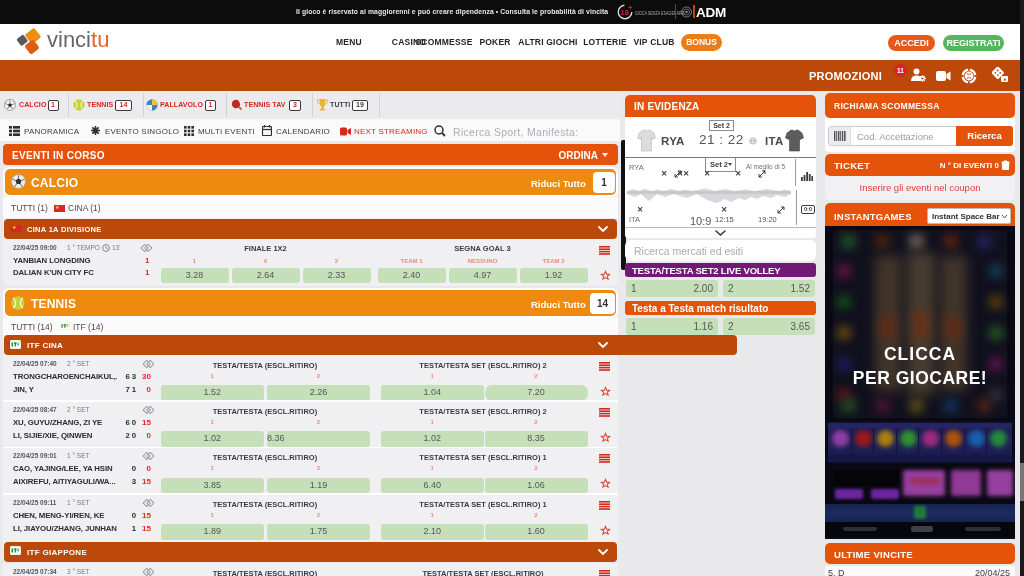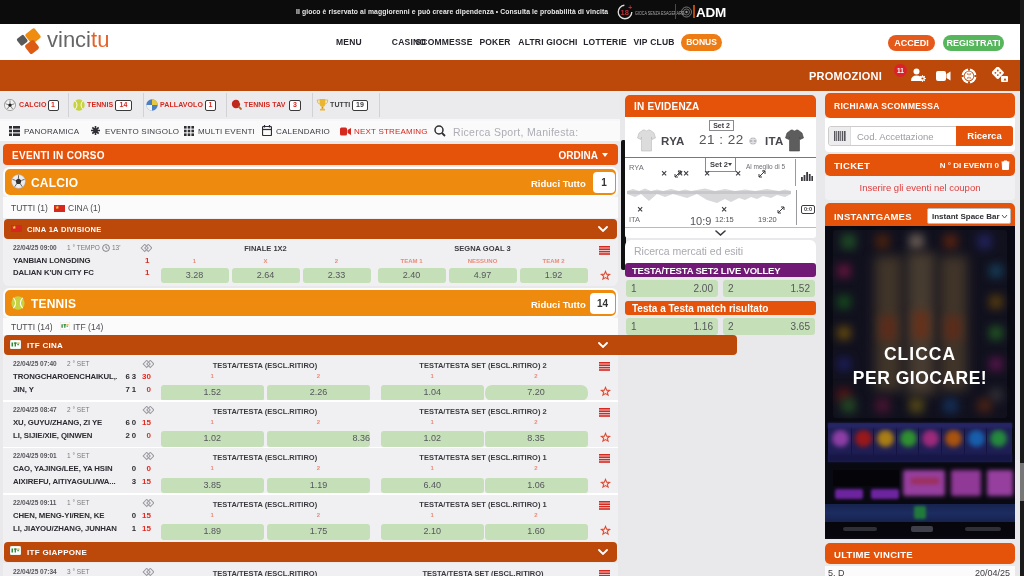--- a/index.html
+++ b/index.html
@@ -349,21 +349,21 @@
     </svg>
 <div class="abs" style="left:10px;top:129.9px;width:104px;overflow:hidden;font-size:7.8px;font-weight:bold;color:#2c2c32;letter-spacing:-.1px;">XU, GUYU/ZHANG, ZI YE</div>
 <div class="abs" style="left:112px;top:129.9px;width:21px;text-align:right;font-size:7.8px;font-weight:bold;color:#2c2c32;letter-spacing:-.1px;">6 0</div>
 <div class="abs" style="left:134px;top:129.9px;width:14px;text-align:right;font-size:8px;font-weight:bold;color:#e02b20;">15</div>
 <div class="abs" style="left:10px;top:142.9px;width:104px;overflow:hidden;font-size:7.8px;font-weight:bold;color:#2c2c32;letter-spacing:-.1px;">LI, SIJIE/XIE, QINWEN</div>
 <div class="abs" style="left:112px;top:142.9px;width:21px;text-align:right;font-size:7.8px;font-weight:bold;color:#2c2c32;letter-spacing:-.1px;">2 0</div>
 <div class="abs" style="left:134px;top:142.9px;width:14px;text-align:right;font-size:8px;font-weight:bold;color:#e02b20;">0</div>
 <div class="abs" style="left:157.5px;top:130.9px;width:103.5px;text-align:center;font-size:6px;font-weight:bold;color:#ea8a78;">1</div>
 <div class="abs" style="left:157.5px;top:143.4px;width:103.5px;height:15.5px;background:#c5dfb8;border-radius:3px;text-align:center;line-height:15.5px;font-size:9px;color:#56565c;">1.02</div>
 <div class="abs" style="left:264px;top:130.9px;width:103px;text-align:center;font-size:6px;font-weight:bold;color:#ea8a78;">2</div>
-<div class="abs" style="left:264px;top:143.4px;width:103px;height:15.5px;background:#c5dfb8;border-radius:3px;text-align:right;line-height:15.5px;font-size:9px;color:#56565c;">8.36</div>
+<div class="abs" style="left:264px;top:143.4px;width:103px;height:15.5px;background:#c5dfb8;border-radius:3px;text-align:left;line-height:15.5px;font-size:9px;color:#56565c;">8.36</div>
 <div class="abs" style="left:378px;top:130.9px;width:102.5px;text-align:center;font-size:6px;font-weight:bold;color:#ea8a78;">1</div>
 <div class="abs" style="left:378px;top:143.4px;width:102.5px;height:15.5px;background:#c5dfb8;border-radius:3px;text-align:center;line-height:15.5px;font-size:9px;color:#56565c;">1.02</div>
 <div class="abs" style="left:481.5px;top:130.9px;width:103px;text-align:center;font-size:6px;font-weight:bold;color:#ea8a78;">2</div>
 <div class="abs" style="left:481.5px;top:143.4px;width:103px;height:15.5px;background:#c5dfb8;border-radius:3px;text-align:center;line-height:15.5px;font-size:9px;color:#56565c;">8.35</div>
 <svg class="abs" style="left:597px;top:143.9px;" width="11" height="11" viewBox="0 0 24 24">
       <path d="M12 3 L14.5 9 L21 9.5 L16 13.7 L17.7 20 L12 16.5 L6.3 20 L8 13.7 L3 9.5 L9.5 9 Z" fill="none" stroke="#e1492e" stroke-width="2.4"></path>
     </svg>
 <div class="abs" style="left:0;top:158.8px;width:615px;height:1.5px;background:#fff;"></div>
 <span class="abs" style="left:10px;top:164.3px;font-size:6.5px;font-weight:bold;color:#55555b;">22/04/25 09:01</span>
 <span class="abs" style="left:64px;top:164.3px;font-size:6.5px;color:#77777d;">1 ° SET</span>
@@ -532,21 +532,21 @@
 <span class="abs" style="left:65px;top:98px;font-size:11px;color:#55555b;">10:9</span>
 <span class="abs" style="left:90px;top:98px;font-size:7.5px;color:#55555b;">12:15</span>
 <span class="abs" style="left:133px;top:98px;font-size:7.5px;color:#55555b;">19:20</span>
 <div class="abs" style="left:171px;top:73px;width:1px;height:35px;background:#9a9aa0;"></div>
 <div class="abs" style="left:176px;top:88px;width:14px;height:9px;border:1px solid #3a3a40;border-radius:2px;font-size:5.5px;font-weight:bold;color:#3a3a40;text-align:center;line-height:7px;">0:0</div>
 <div class="abs" style="left:0;top:110px;width:191px;height:1px;background:#b9b9bf;"></div>
 <svg class="abs" style="left:90px;top:113px;" width="11" height="6" viewBox="0 0 11 6">
       <path d="M1 1 L5.5 5 L10 1" stroke="#3a3a40" stroke-width="1.6" fill="none" stroke-linecap="round"></path>
     </svg>
 </div>
-<div class="abs" style="left:625px;top:240px;width:191px;height:37px;background:#fff;border-radius:6px;">
+<div class="abs" style="left:625px;top:240px;width:191px;height:21px;background:#fff;border-radius:6px;">
     <span class="abs" style="left:9px;top:5px;font-size:10.5px;color:#a9a9b0;">Ricerca mercati ed esiti</span>
   </div>
 <div class="abs" style="left:625px;top:263px;width:191px;height:14px;background:#701a75;border-radius:3px;padding-left:44px;">
     <span class="abs" style="left:7px;top:2px;font-size:9.5px;font-weight:bold;color:#fff;letter-spacing:-.2px;">TESTA/TESTA SET2 LIVE VOLLEY</span>
   </div>
 <div class="abs" style="left:626px;top:280px;width:92px;height:17px;background:#c5dfb8;border-radius:3px;font-size:10px;color:#56565c;">
     <span class="abs" style="left:5px;top:3px;">1</span>
     <span class="abs" style="right:5px;top:3px;">2.00</span>
   </div>
 <div class="abs" style="left:723px;top:280px;width:92px;height:17px;background:#c5dfb8;border-radius:3px;font-size:10px;color:#56565c;">

